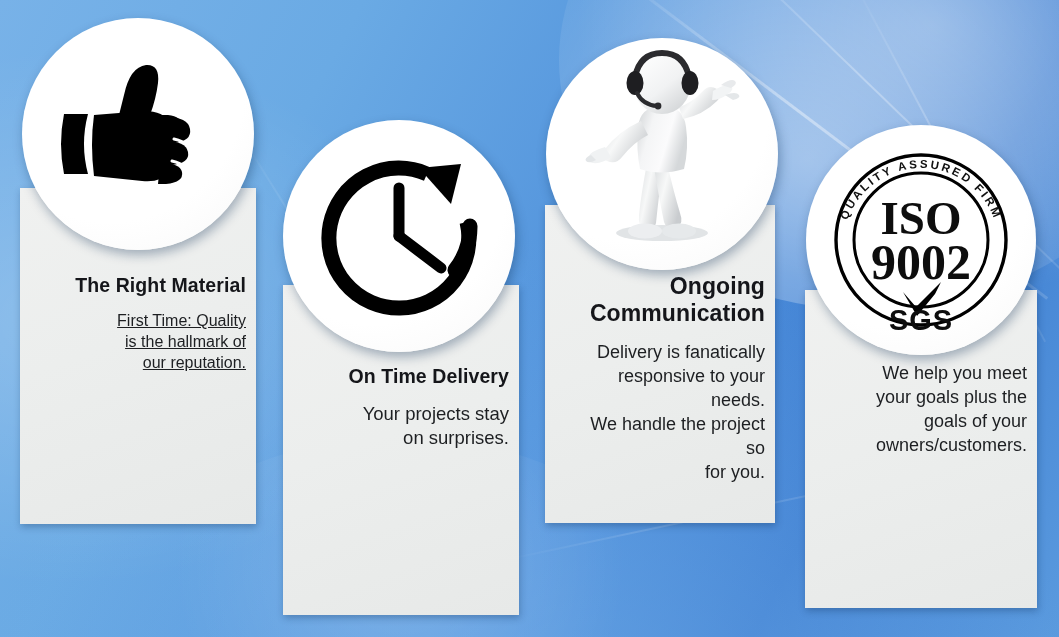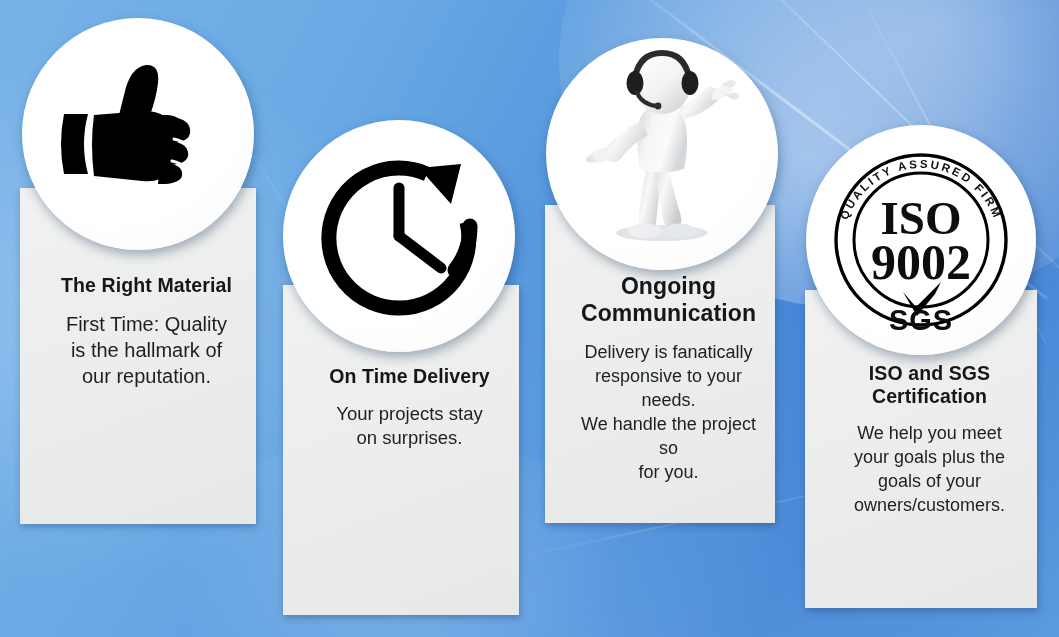--- a/index.html
+++ b/index.html
@@ -61,21 +61,21 @@
   
   .card {
     position: absolute;
     background: linear-gradient(160deg, #f0f1f0 0%, #eceeed 45%, #e7e9e8 100%);
     box-shadow: 1px 3px 7px rgba(10,40,80,0.30);
     box-sizing: border-box;
   }
   .card-body {
     position: absolute;
     left: 0; right: 0;
-    text-align: center;
+    text-align: right;
     padding: 0 10px;
     box-sizing: border-box;
     margin-left: 17px;
   }
   .card-title {
     font-weight: bold;
     color: #15161a;
     letter-spacing: 0.1px;
     line-height: 1.18;
     margin: 0 0 14px 0;
@@ -95,21 +95,21 @@
   #card-1 .card-body { top: 86px; }
   #card-2 .card-body { top: 80px; }
   #card-3 .card-body { top: 68px; }
   #card-4 .card-body { top: 72px; }
 
   #card-1 .card-title { font-size: 19.5px; }
   #card-2 .card-title { font-size: 19.5px; }
   #card-3 .card-title { font-size: 23px; }
   #card-4 .card-title { font-size: 19.5px; }
 
-  #card-1 .card-desc  { font-size: 20px; }
+  #card-1 .card-desc  { font-size: 16px; text-decoration: underline; }
   #card-2 .card-desc  { font-size: 18.5px; }
   #card-3 .card-desc  { font-size: 18px;  line-height: 1.33; }
   #card-4 .card-desc  { font-size: 18px; line-height: 1.33; }
 
   
   .circle {
     position: absolute;
     border-radius: 50%;
     background: radial-gradient(circle at 38% 30%, #ffffff 0%, #ffffff 62%, #fbfbfb 82%, #f2f3f3 100%);
     box-shadow: 2px 5px 11px rgba(10,40,80,0.34);
@@ -190,24 +190,20 @@
         <div>Delivery is fanatically</div>
         <div>responsive to your needs.</div>
         <div>We handle the project so</div>
         <div>for you.</div>
       </div>
     </div>
   </div>
 
   <div class="card" id="card-4">
     <div class="card-body">
-      <div class="card-title">
-        <div>ISO and SGS</div>
-        <div>Certification</div>
-      </div>
       <div class="card-desc">
         <div>We help you meet</div>
         <div>your goals plus the</div>
         <div>goals of your</div>
         <div>owners/customers.</div>
       </div>
     </div>
   </div>
 
   <div class="circle" id="circle-1">

